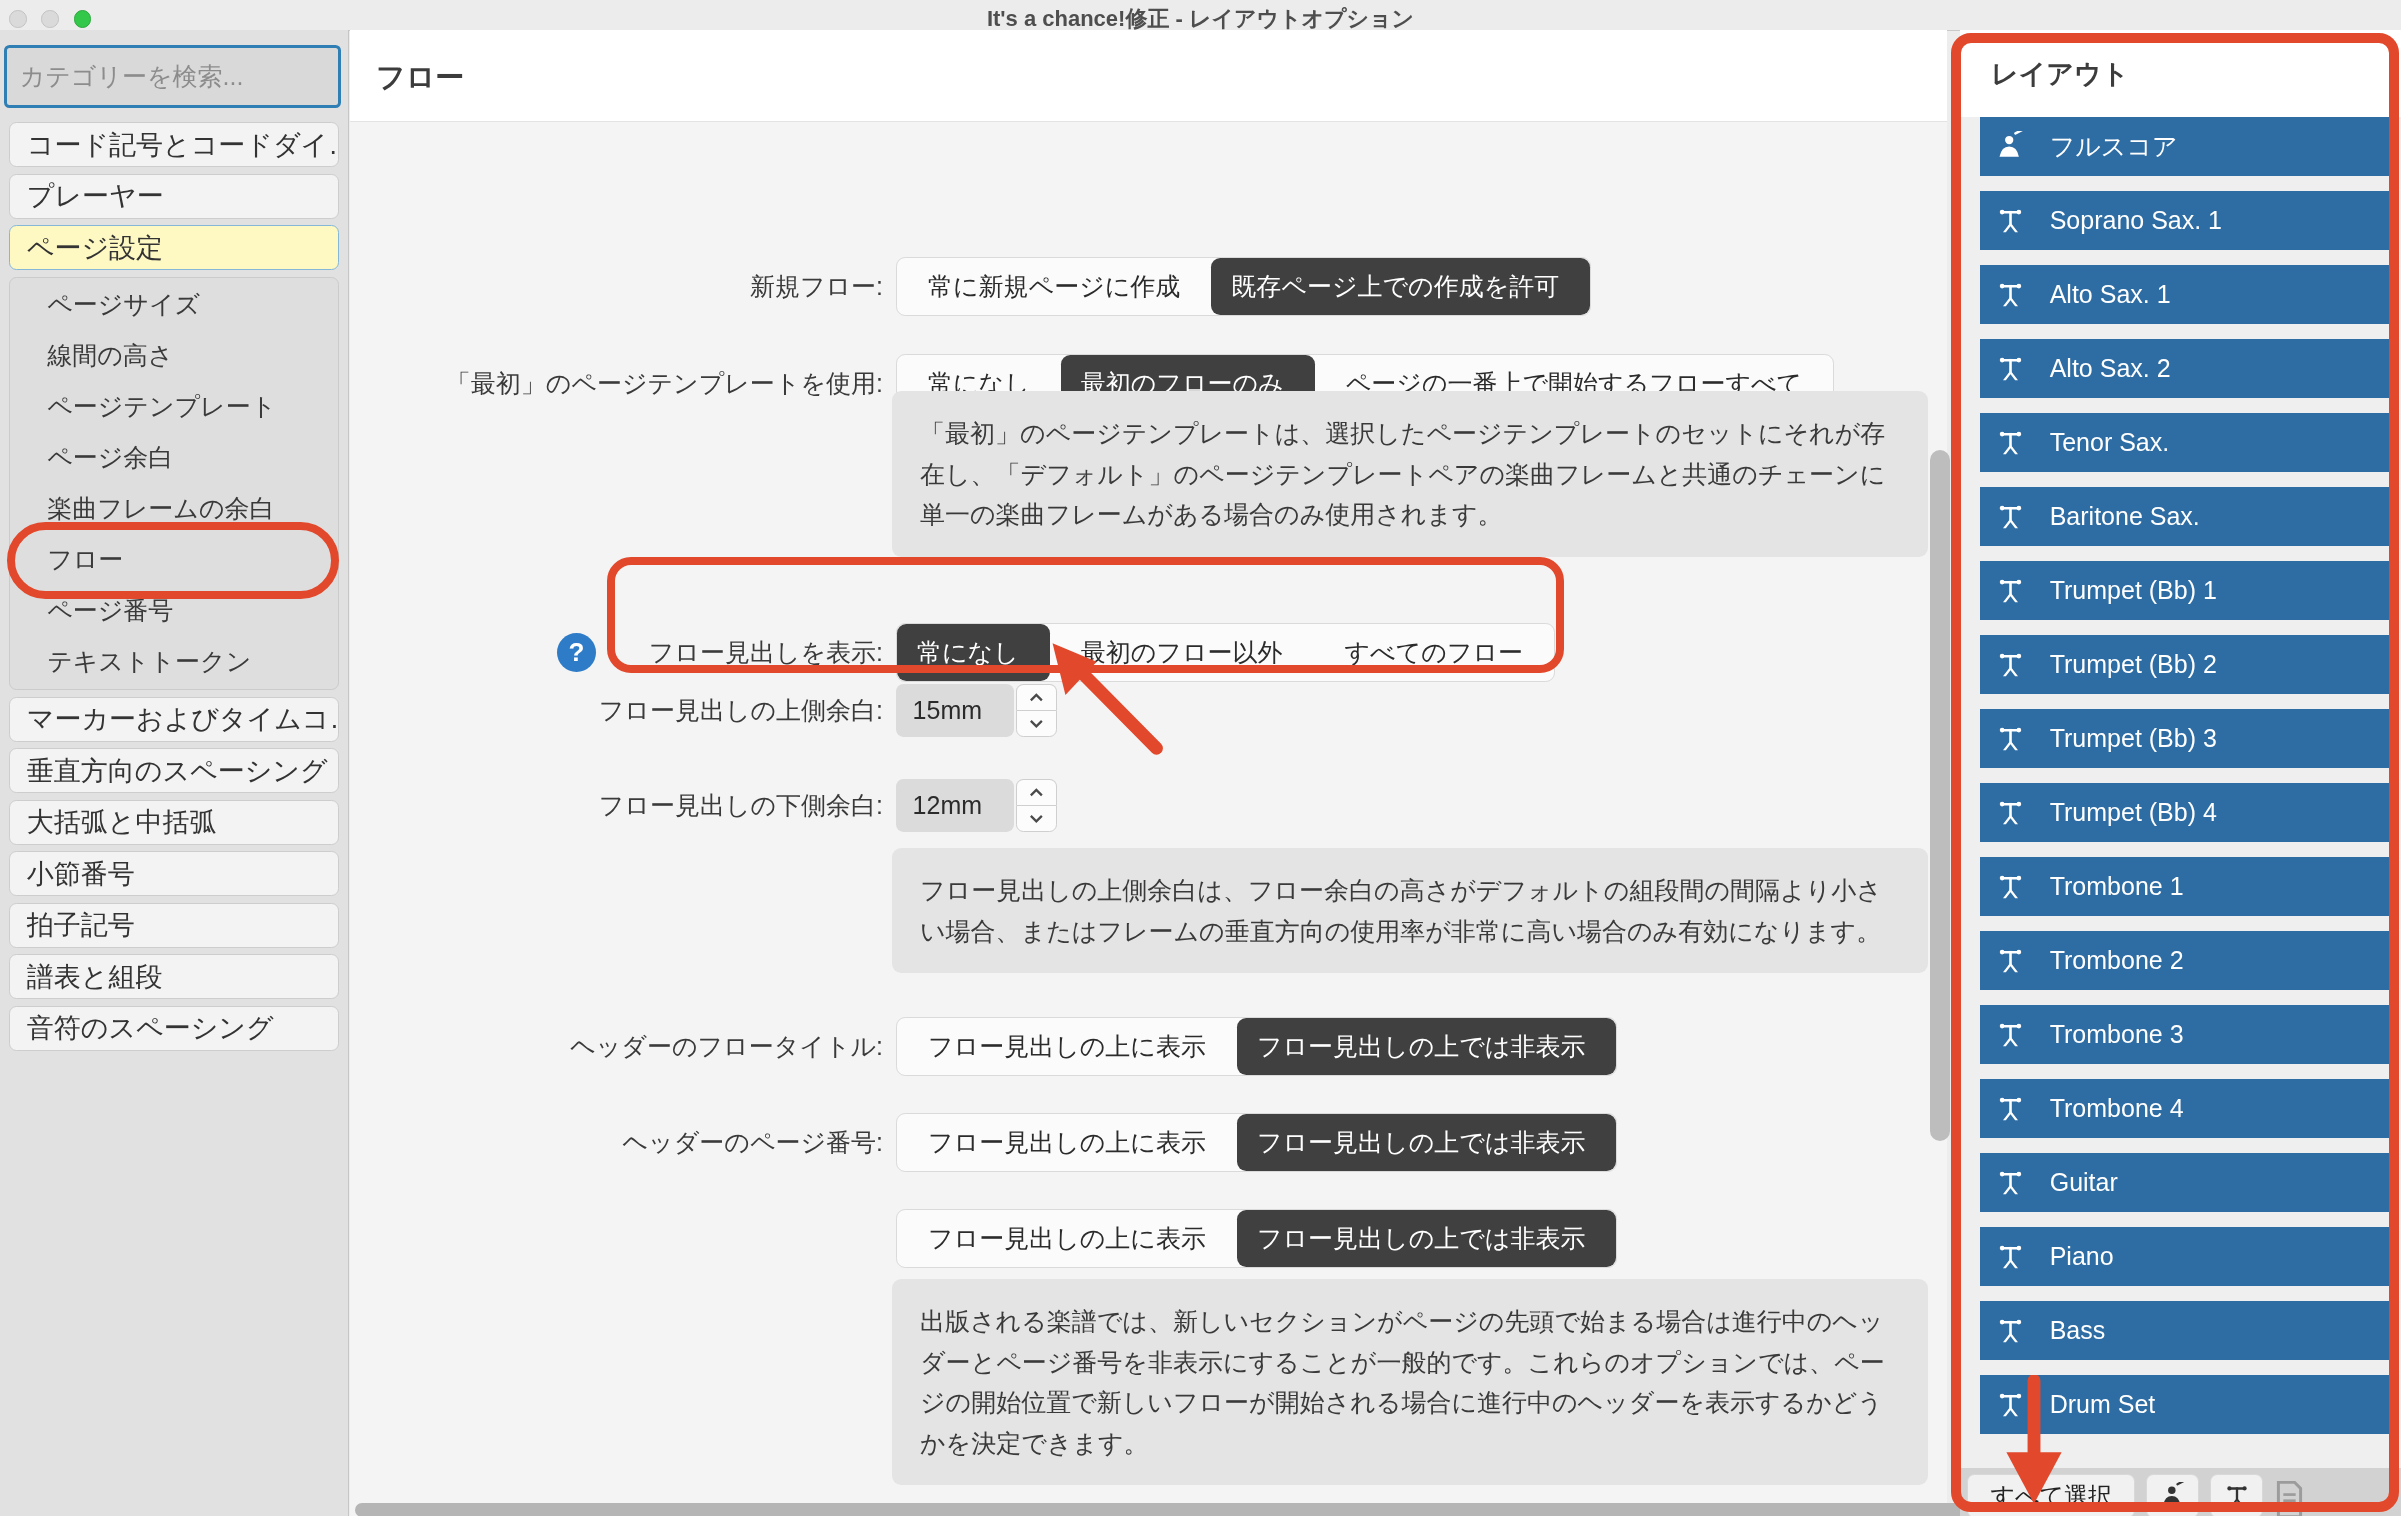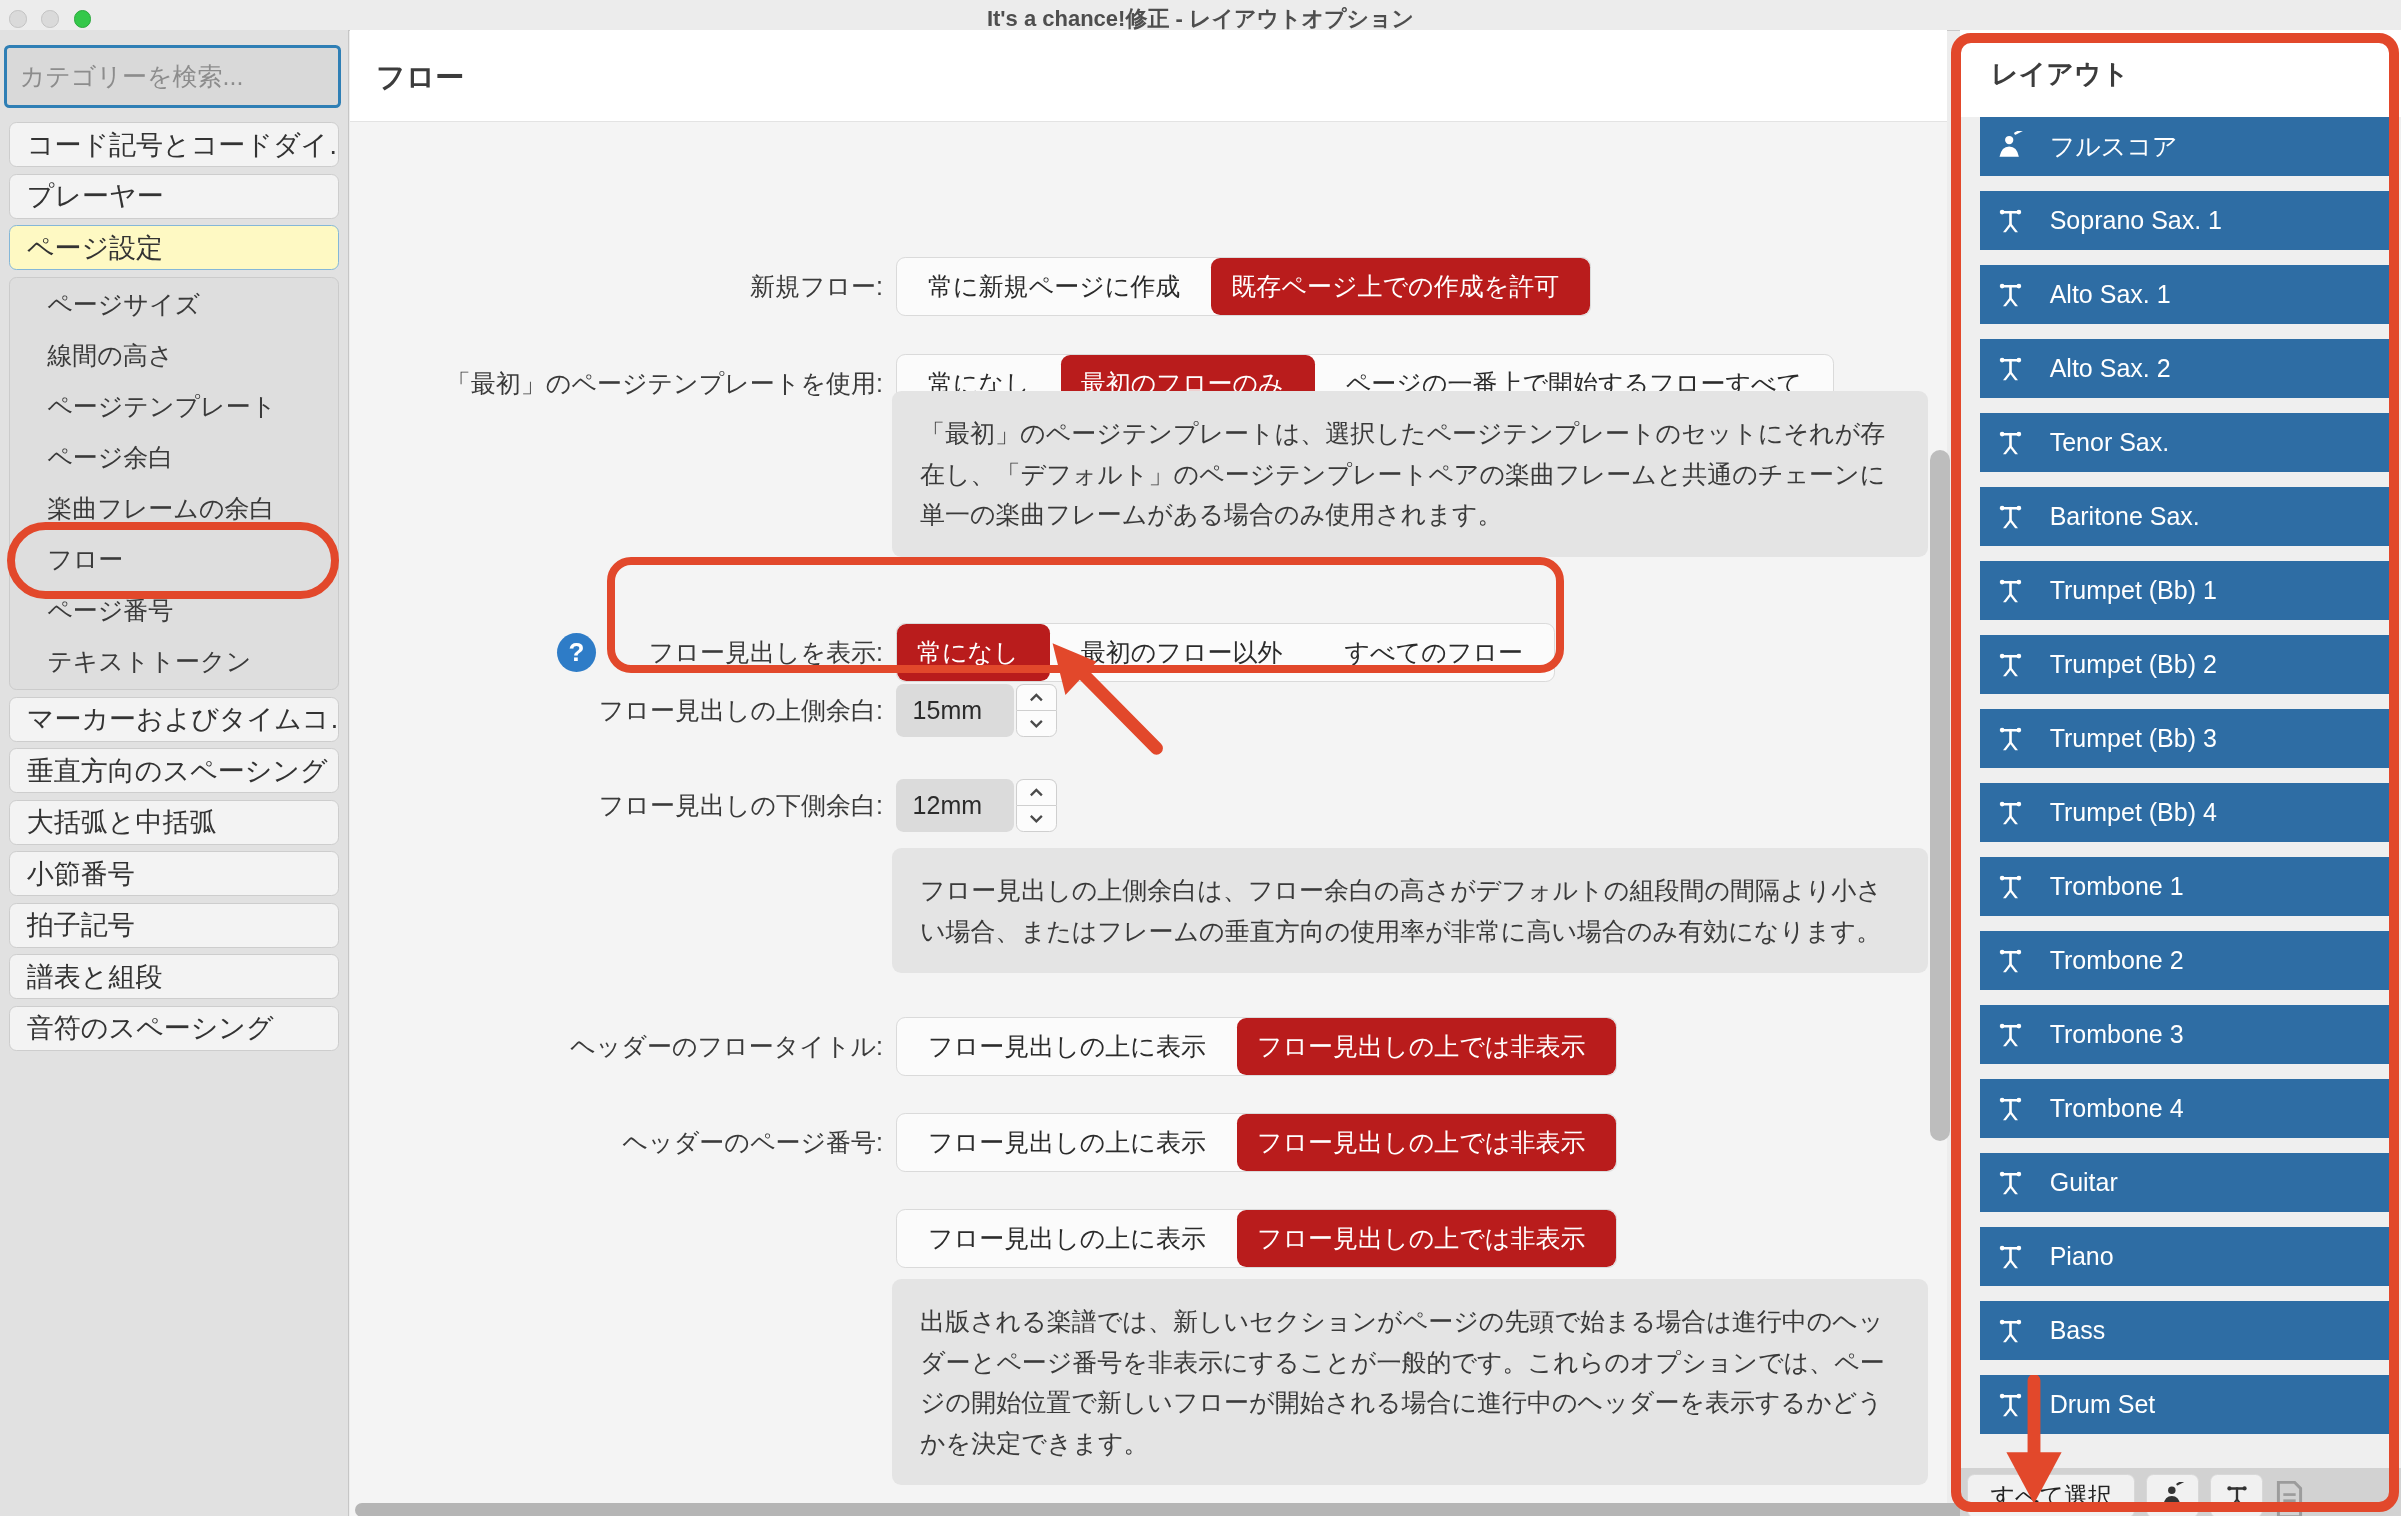--- a/index.html
+++ b/index.html
@@ -29,21 +29,21 @@
   .main{position:absolute;left:350px;top:30px;width:1597px;height:1486px;background:#F4F4F4;overflow:hidden;}
   .main-header{position:absolute;left:0;top:0;width:100%;height:92px;background:#FFFFFF;border-bottom:0.9px solid #E3E3E3;box-sizing:border-box;}
   .main-title{position:absolute;left:26px;top:28px;font-size:29px;font-weight:bold;color:#3C3C3C;}
   .opt-row{position:absolute;left:0;width:100%;height:59px;margin-top:44px;}
   .opt-label{position:absolute;left:0;top:0;width:533px;height:59px;line-height:59px;text-align:right;
              font-size:25px;color:#3A3A3A;white-space:nowrap;}
   .segmented{position:absolute;left:546px;top:0;height:59px;background:#FBFBFB;border:0.9px solid #DADADA;
              border-radius:9.2px;display:flex;box-sizing:border-box;}
   .seg{height:57px;border:none;background:transparent;border-radius:9.2px;font-family:inherit;
        font-size:25px;color:#2B2B2B;padding:0 31px;white-space:nowrap;cursor:default;}
-  .seg.sel{background:#b91c1c;color:#FFFFFF;padding-left:20px;}
+  .seg.sel{background:#404040;color:#FFFFFF;padding-left:20px;}
   .help-badge{position:absolute;left:207px;top:10px;width:39px;height:39px;border-radius:50%;background:#2E7CC7;
               color:#FFF;font-size:26px;font-weight:bold;display:flex;align-items:center;justify-content:center;}
   .info{position:absolute;left:542px;width:1036px;background:#E4E4E4;border-radius:9.2px;box-sizing:border-box;
         padding:22px 28px;font-size:25px;line-height:1.62;color:#3A3A3A;}
   .spin-row{position:absolute;left:0;width:100%;height:53px;}
   .spin-row .opt-label{height:53px;line-height:53px;}
   .spin-box{position:absolute;left:546px;top:0;width:118px;height:53px;background:#DBDBDB;border-radius:7.4px;
             display:flex;align-items:center;padding-left:16.6px;box-sizing:border-box;font-size:25px;color:#2B2B2B;}
   .stepper{position:absolute;left:666px;top:0;width:41px;height:53px;display:flex;flex-direction:column;}
   .step-btn{flex:1;background:#FCFCFC;border:0.9px solid #CFCFCF;display:flex;align-items:center;justify-content:center;padding:0;cursor:default;}

